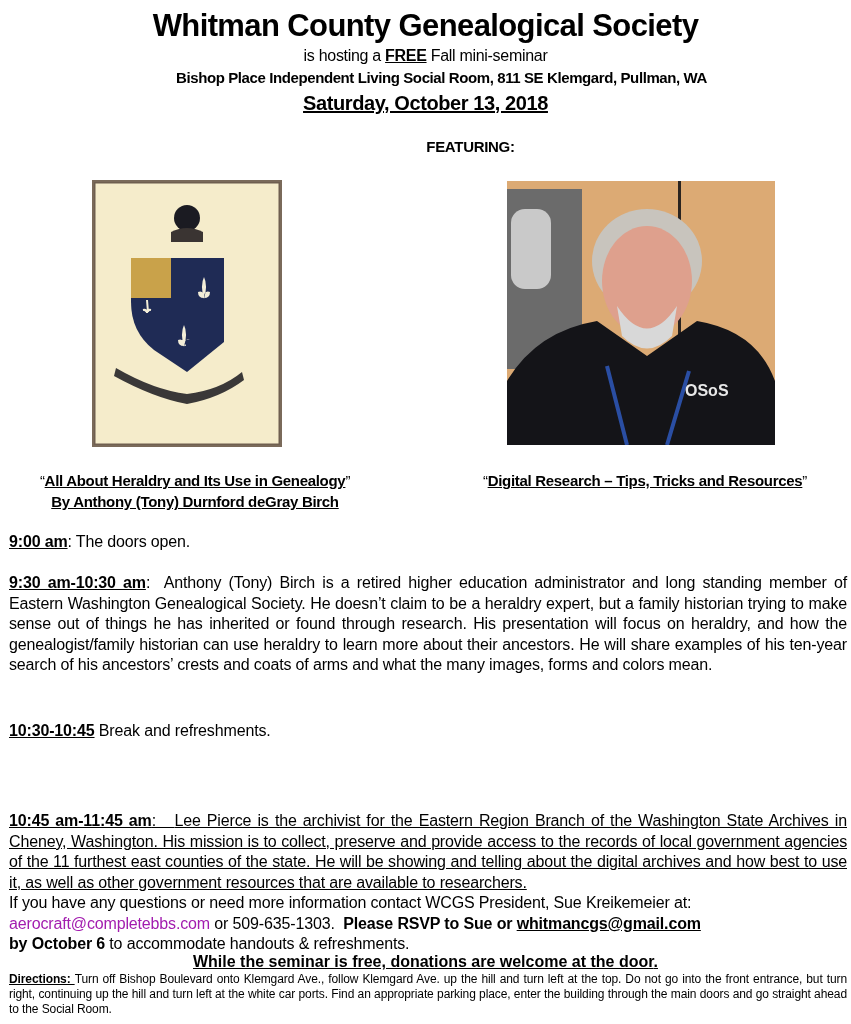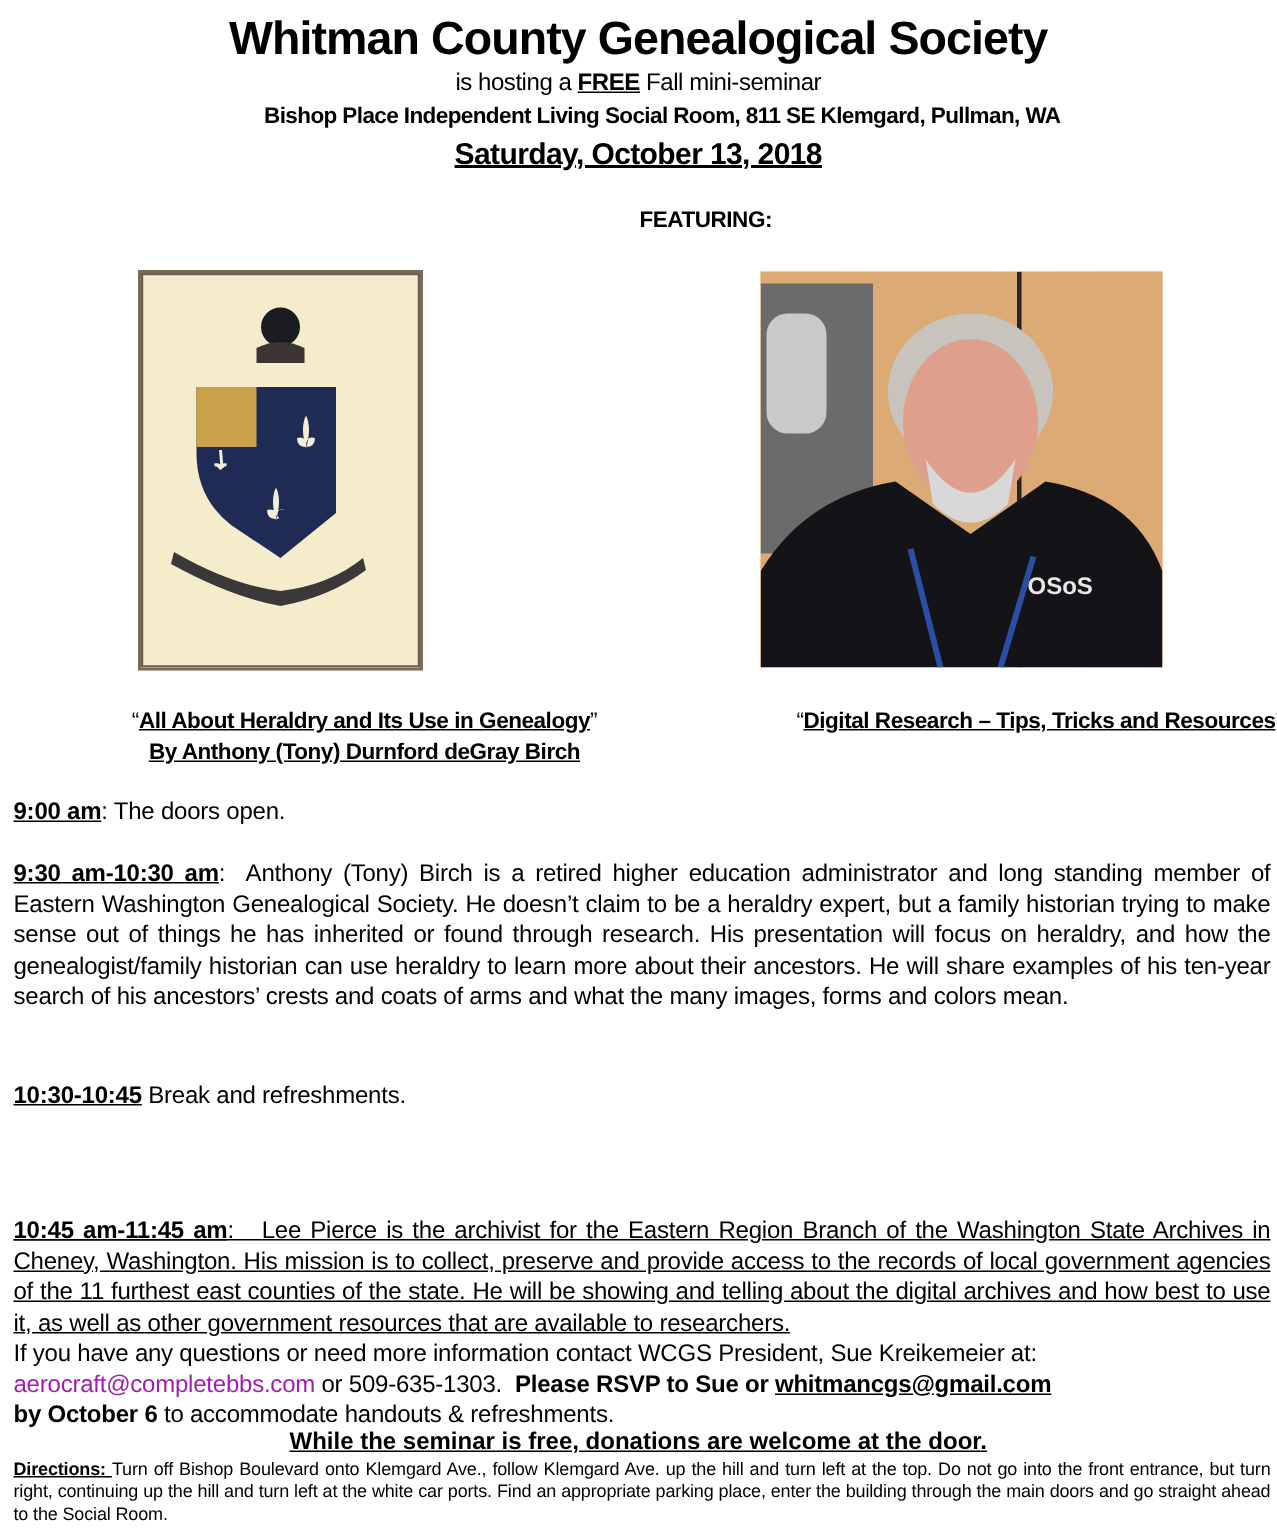--- a/index.html
+++ b/index.html
@@ -12,21 +12,21 @@
   #date { position: absolute; top: 90px; left: 0; width: 851px; text-align: center; font-size: 20px; font-weight: bold; line-height: 26px; letter-spacing: -0.4px; }
   #date span { text-decoration: underline; text-decoration-thickness: 2px; }
   #featuring { position: absolute; top: 138px; left: 0; width: 851px; text-align: center; font-size: 15px; font-weight: bold; letter-spacing: -0.3px; padding-left: 45px; }
   .u { text-decoration: underline; }
 
   #heraldry-img { position: absolute; left: 92px; top: 180px; width: 190px; height: 267px;
     background: #f4ecc9; border: 2px solid #7a6a5a; box-sizing: border-box; overflow: hidden; }
   #photo-img { position: absolute; left: 507px; top: 181px; width: 268px; height: 264px; overflow: hidden;
     background: linear-gradient(90deg,#d9a873 0%, #e1b583 60%, #d39a62 100%); }
 
-  .talk { position: absolute; top: 470px; font-size: 15px; font-weight: bold; line-height: 21px; text-align: center; letter-spacing: -0.3px; padding-left: 48px; }
+  .talk { position: absolute; top: 470px; font-size: 15px; font-weight: bold; line-height: 21px; text-align: center; letter-spacing: -0.3px; }
   .talk .q { font-weight: normal; }
   #talk1 { left: 0; width: 390px; }
   #talk2 { left: 440px; width: 410px; }
 
   .para { position: absolute; left: 9px; width: 838px; font-size: 16px; line-height: 20.5px; text-align: justify; letter-spacing: -0.15px; }
   .para b { text-decoration: underline; }
   #p-doors { top: 532px; }
   #p-birch { top: 573px; }
   #p-break { top: 721px; }
   #p-pierce { top: 811px; text-decoration: underline; }

